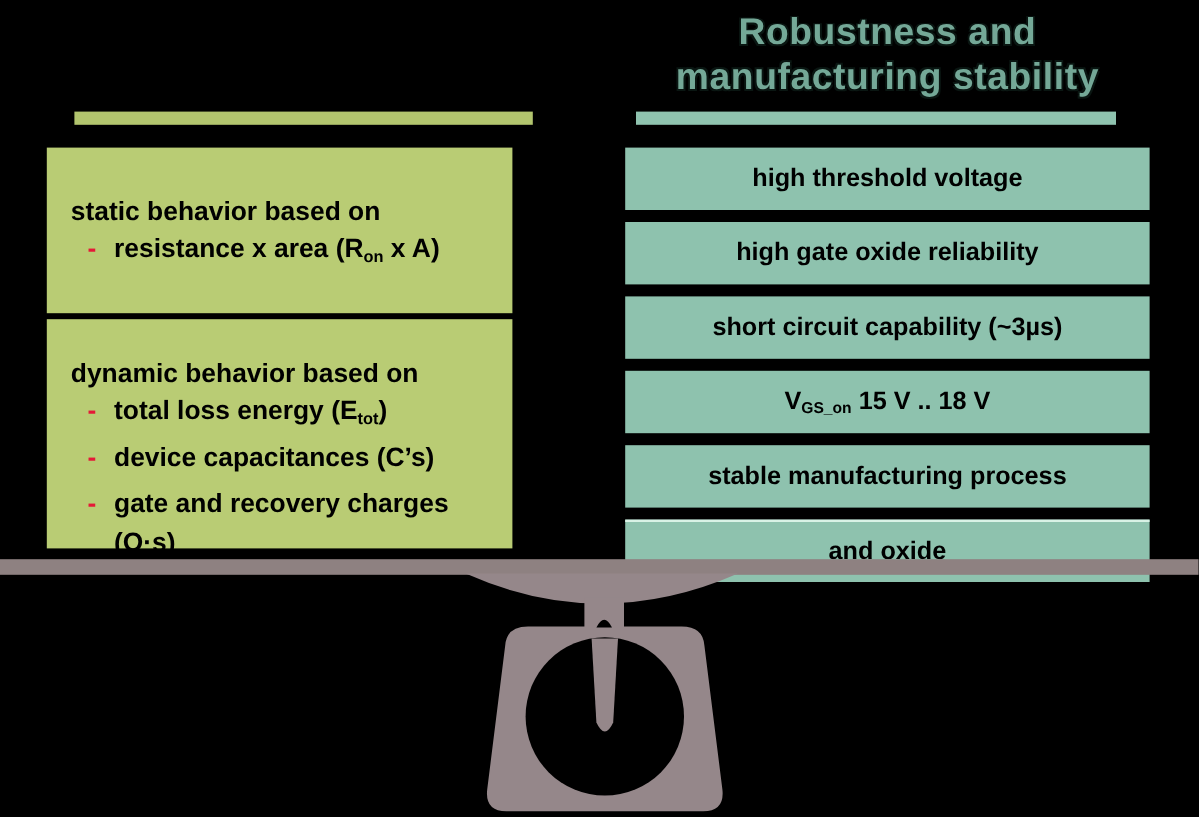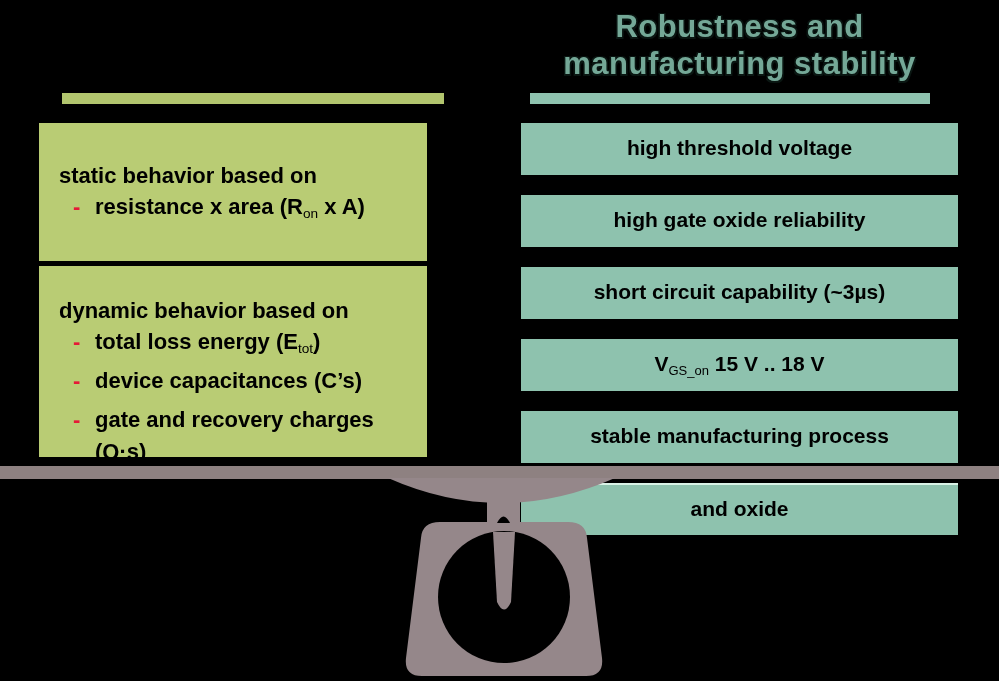--- a/index.html
+++ b/index.html
@@ -19,27 +19,27 @@
   #left-rule{left:62px;top:93px;width:382px;background:#b2c56e;}
   #right-rule{left:530px;top:93px;width:400px;background:#8fc3af;}
   
   .lbox{position:absolute;left:39px;width:388px;background:#b9cc74;box-sizing:border-box;}
   #left-box-1{top:123px;height:138px;padding:38px 8px 0 20px;}
   #left-box-2{top:266px;height:191px;padding:30px 4px 0 20px;}
   .lbox .heading{font-size:22px;font-weight:bold;line-height:30px;}
   .bullet{display:flex;font-size:22px;font-weight:bold;line-height:32px;}
   .bullet .dash{color:#e51937;width:22px;margin-left:14px;flex:0 0 auto;}
   
-  #right-rows{position:absolute;left:521px;top:123px;width:437px;display:flex;flex-direction:column;gap:20px;}
+  #right-rows{position:absolute;left:521px;top:123px;width:437px;display:flex;flex-direction:column;gap:10px;}
   .rrow{
     height:52px;background:#8ec2ae;display:flex;align-items:center;justify-content:center;
     font-size:21px;font-weight:bold;box-sizing:border-box;
   }
   .rrow.hl{border-top:2px solid #d9f2e6;}
-  sub.sb{font-size:0.62em;vertical-align:-0.28em;font-weight:normal;margin-top:20px;}
+  sub.sb{font-size:0.62em;vertical-align:-0.28em;font-weight:bold;margin-top:20px;}
   
   #beam{position:absolute;left:0;top:466px;width:999px;height:13px;background:#8e8181;}
   #scale-svg{position:absolute;left:384px;top:466px;}
   .gray{fill:#95878a;}
 </style>
 </head>
 <body>
 
 <div id="stage">
 

